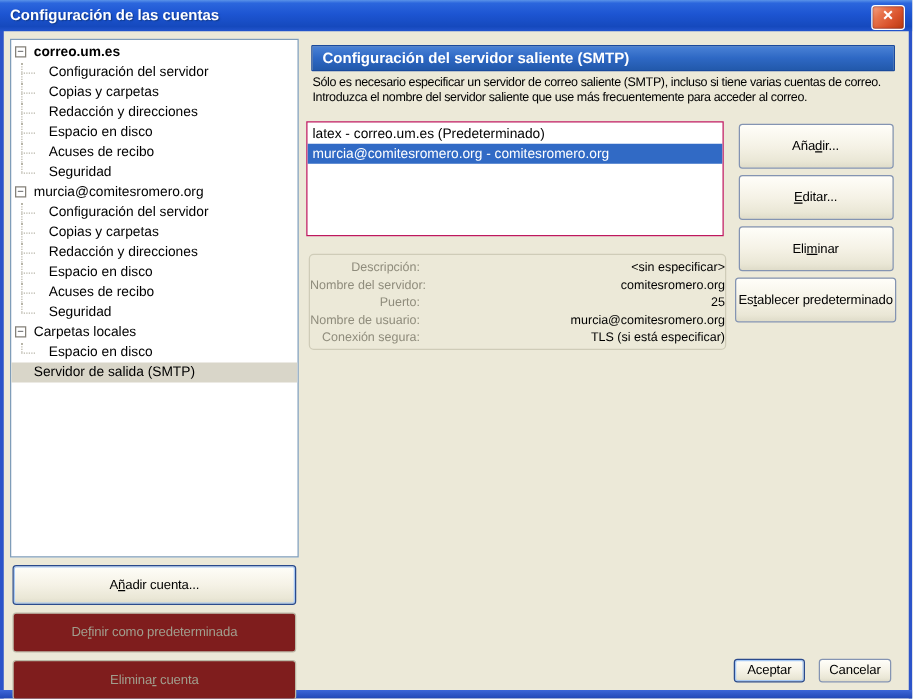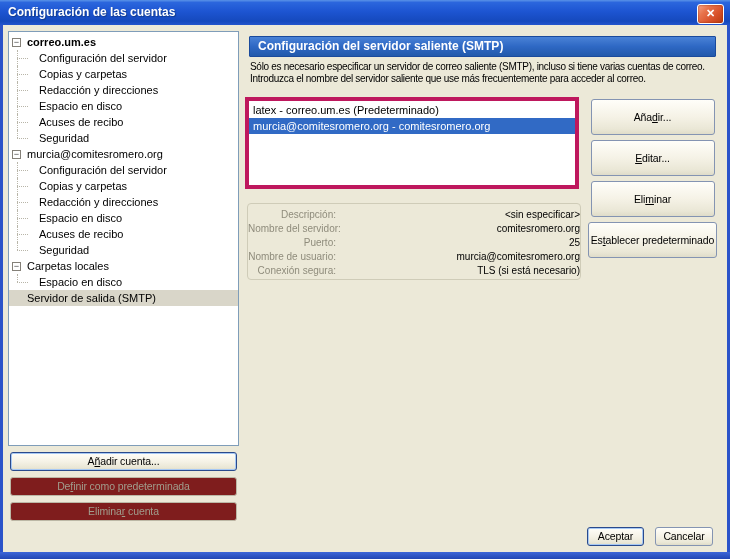--- a/index.html
+++ b/index.html
@@ -48,33 +48,33 @@
   
   .btn{
     box-sizing:border-box;display:block;font-family:inherit;font-size:10.5px;letter-spacing:-0.1px;color:#000;
     text-align:center;border:1px solid #8494b2;border-radius:3px;padding:0;white-space:nowrap;
     background:linear-gradient(180deg,#fffef9 0%,#f5f2e6 50%,#eae7d6 85%,#dfdcc9 100%);
   }
   .btn u{text-decoration:underline;}
   .btn.focused{border-color:#2a4a8c;box-shadow:inset 0 0 0 1px #a6c8f4;}
   .btn.disabled{color:#a19d8d;background:#7f1d1d;border-color:#bcb8a6;box-shadow:none;}
   #sidebar-buttons{position:absolute;left:10px;top:452px;width:227px;}
-  #sidebar-buttons .btn{width:227px;height:19px;line-height:17px;margin-bottom:6px;}
+  #sidebar-buttons .btn{width:227px;height:32px;line-height:17px;margin-bottom:6px;}
   
   .header-bar{
     position:absolute;left:249px;top:36px;width:467px;height:21px;box-sizing:border-box;
     background:linear-gradient(180deg,#4a82d6 0%,#2e68c4 50%,#2259ab 100%);
     border:1px solid #1a4a9c;border-radius:1px;
     color:#fff;font-size:12px;font-weight:bold;line-height:19px;padding-left:8px;white-space:nowrap;
   }
   .intro{position:absolute;left:250px;top:61px;width:472px;font-size:10px;letter-spacing:-0.3px;line-height:12px;color:#000;}
   .intro div{white-space:nowrap;}
   .smtp-list{
     position:absolute;left:245px;top:97px;width:334px;height:92px;box-sizing:border-box;
-    background:#fff;border:4px solid #be185d;overflow:hidden;padding-top:1px;
+    background:#fff;border:1px solid #be185d;overflow:hidden;padding-top:1px;
   }
   .srow{height:16px;line-height:16px;padding-left:4px;font-size:11px;color:#000;white-space:nowrap;}
   .srow.sel{background:#316ac5;color:#fff;}
   #action-buttons{position:absolute;left:588px;top:99px;width:129px;}
   #action-buttons .btn{height:36px;line-height:17px;margin:0 auto 5px auto;width:124px;}
   #action-buttons .btn.wide{width:129px;}
   
   .details-box{
     position:absolute;left:247px;top:203px;width:334px;height:77px;box-sizing:border-box;
     border:1px solid #cfccb8;border-radius:4px;padding-top:4px;
@@ -156,19 +156,19 @@
       <div class="drow">
         <span class="dlabel">Puerto:</span>
         <span class="dvalue">25</span>
       </div>
       <div class="drow">
         <span class="dlabel">Nombre de usuario:</span>
         <span class="dvalue">murcia@comitesromero.org</span>
       </div>
       <div class="drow">
         <span class="dlabel">Conexión segura:</span>
-        <span class="dvalue">TLS (si está necesario)</span>
+        <span class="dvalue">TLS (si está especificar)</span>
       </div>
     </div>
 
   <button class="btn focused" id="btn-accept">Aceptar</button>
   <button class="btn" id="btn-cancel">Cancelar</button>
 </div>
 
 </body></html>

